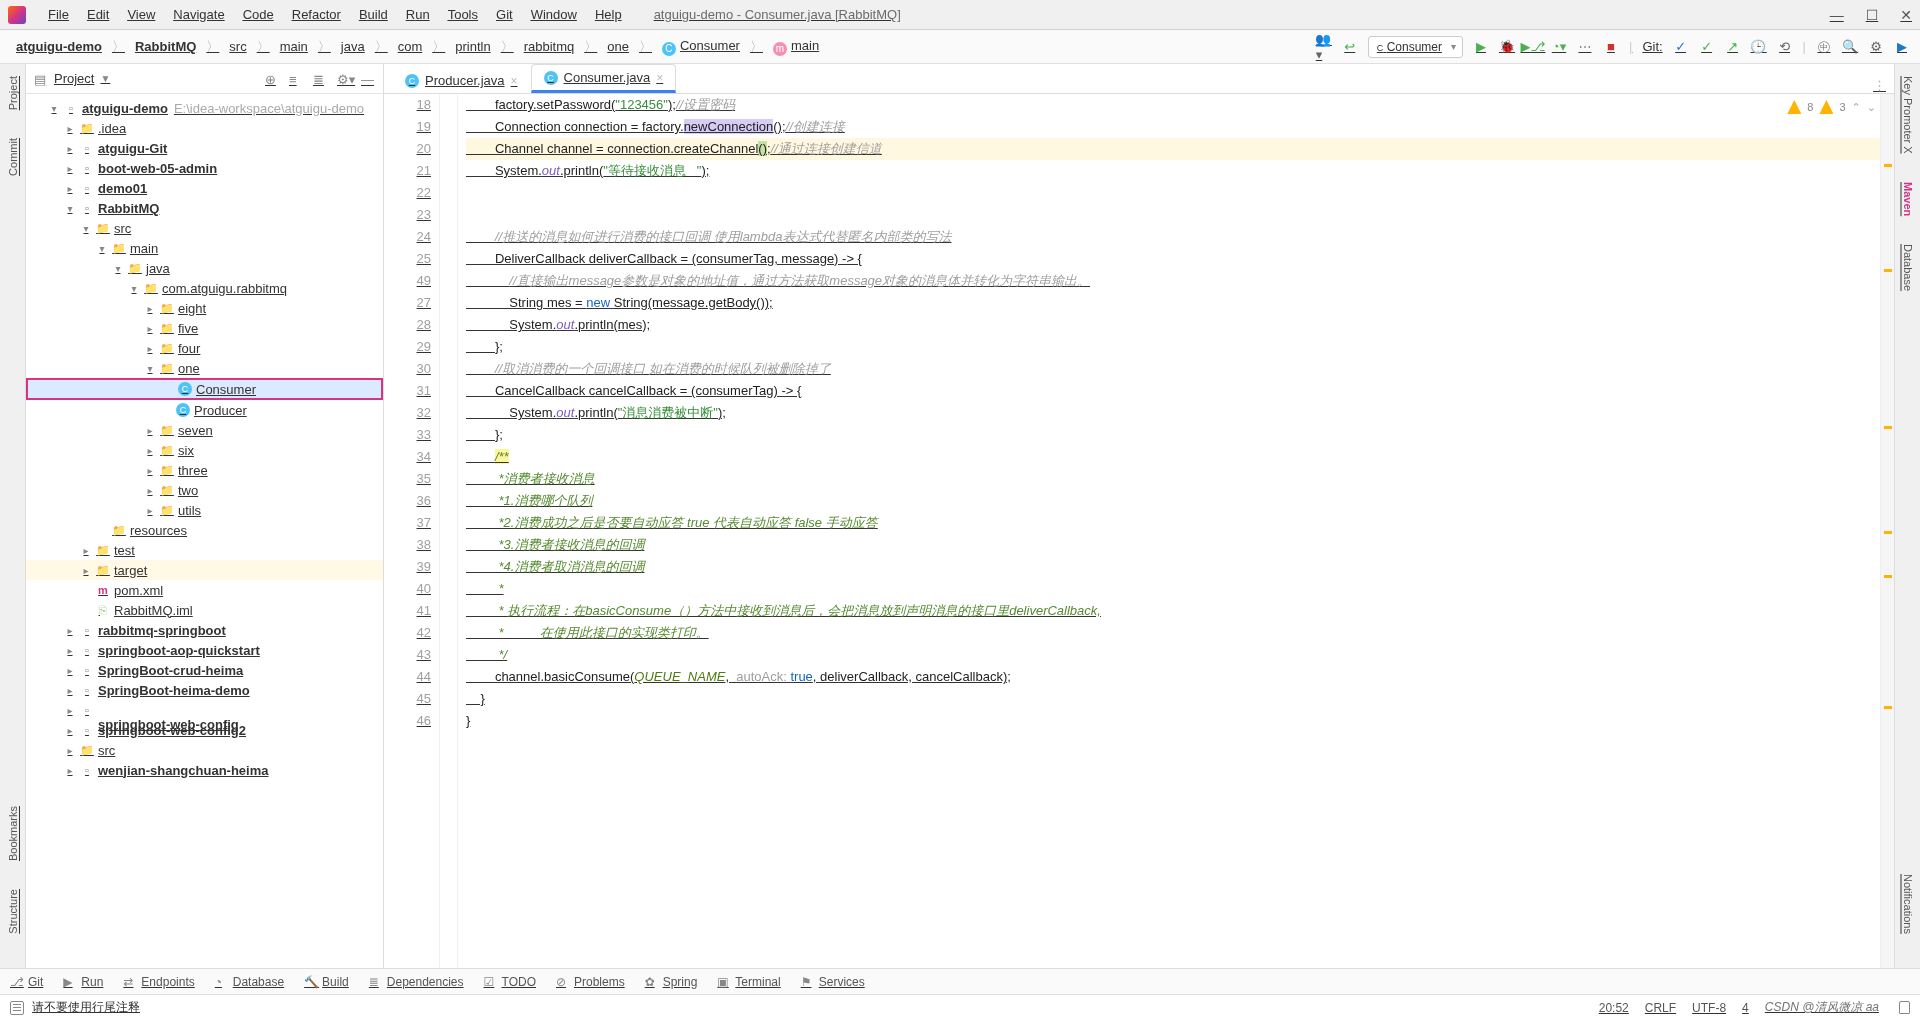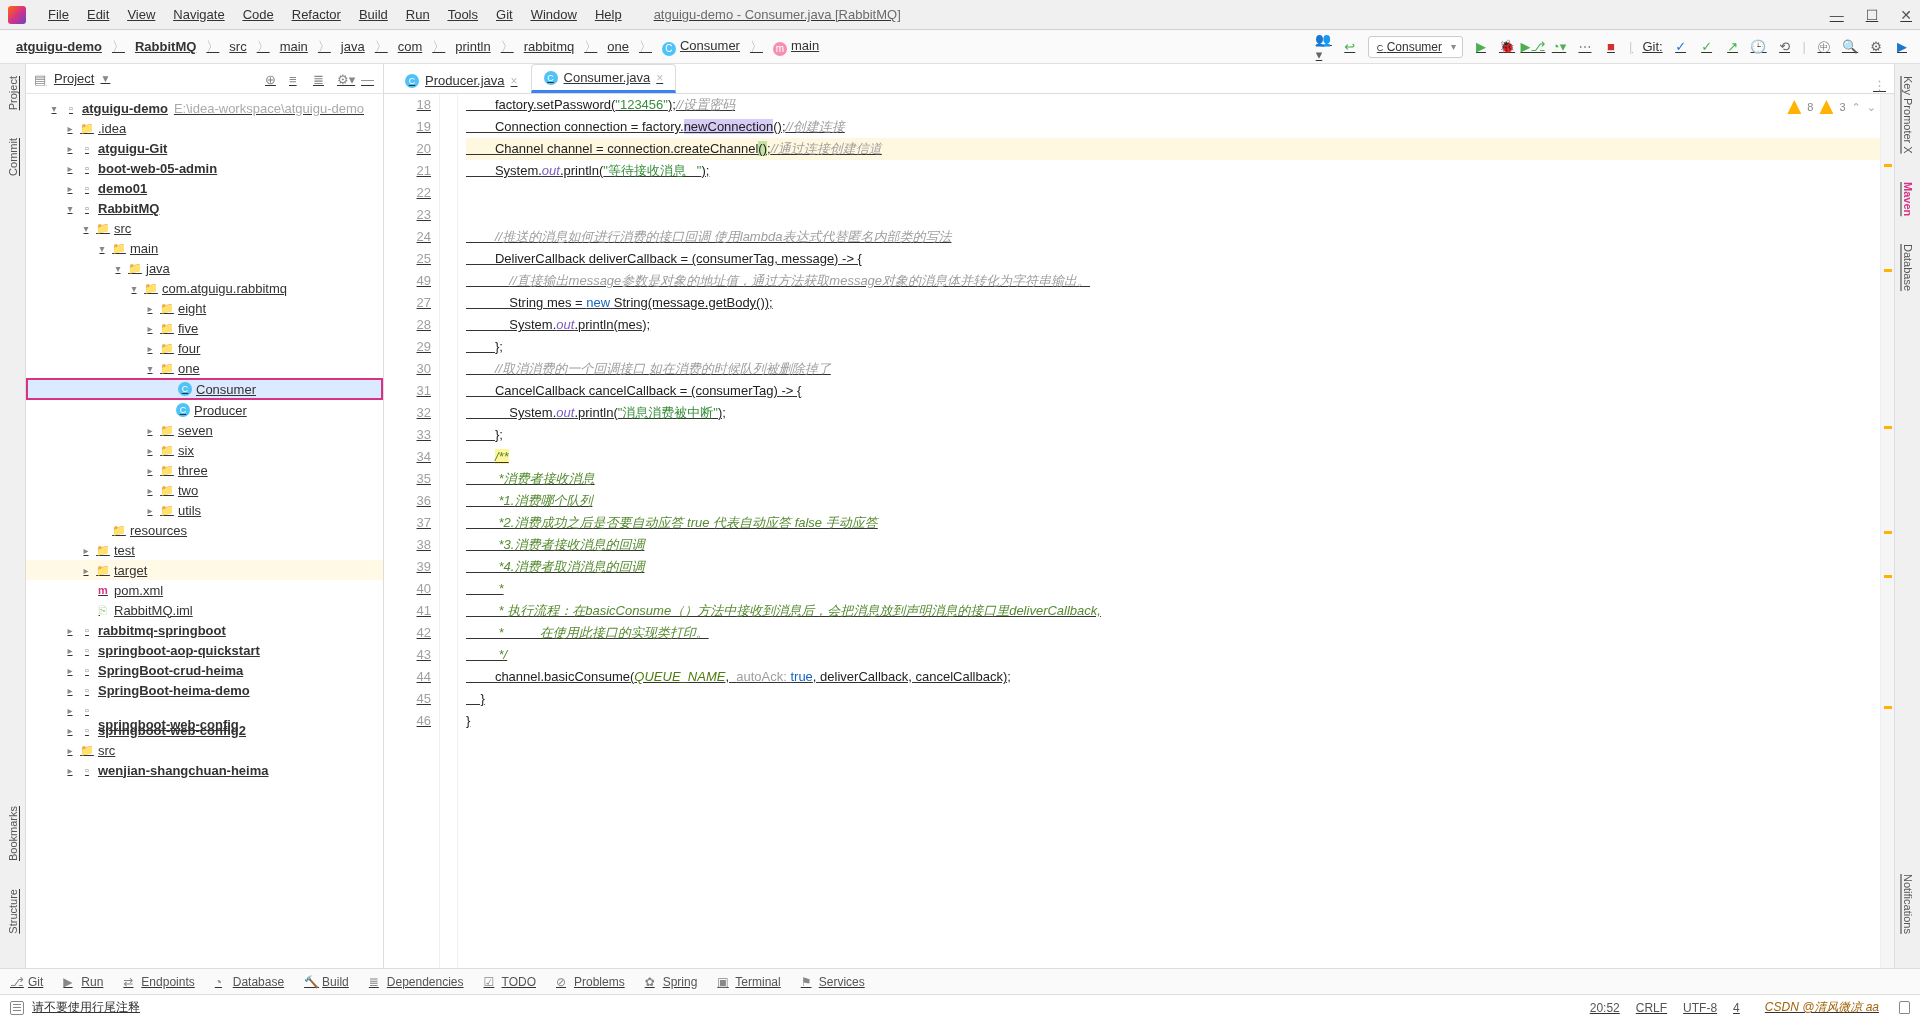--- a/index.html
+++ b/index.html
@@ -90,21 +90,21 @@
 
 .bottom-tools { height:26px; border-top:1px solid #ddd; display:flex; align-items:center; padding:0 10px; gap:20px; background:#fafafa; font-size:12px;}
 .bottom-tools .bt{display:flex;align-items:center;gap:5px;cursor:pointer;color:#555;}
 .bt-ico{width:13px;height:13px;color:#888;}
 
 
 .status-bar { height:26px; border-top:1px solid #ddd; display:flex; align-items:center; padding:0 10px; background:#fff; font-size:12px;}
 .status-bar .msg-ico{width:14px;height:14px;border:1px solid #888;border-radius:2px;margin-right:8px;position:relative;}
 .status-bar .msg-ico::after{content:"";position:absolute;top:2px;left:2px;right:2px;height:1px;background:#888;box-shadow:0 3px #888,0 6px #888;}
 .status-right{margin-left:auto;display:flex;gap:16px;color:#555;align-items:center;}
-.watermark{color:#a16207;font-style:italic;margin-left:9px;}
+.watermark{color:#737373;font-style:italic;}
 .lock-ico{width:11px;height:13px;border:1px solid #888;border-radius:2px 2px 1px 1px;position:relative;margin-left:4px;}
 </style>
 </head>
 <body>
 
 <div class="window">
 
   <div class="title-bar">
     <div class="app-logo"></div>
     <div class="menu-items" id="menu-items">

